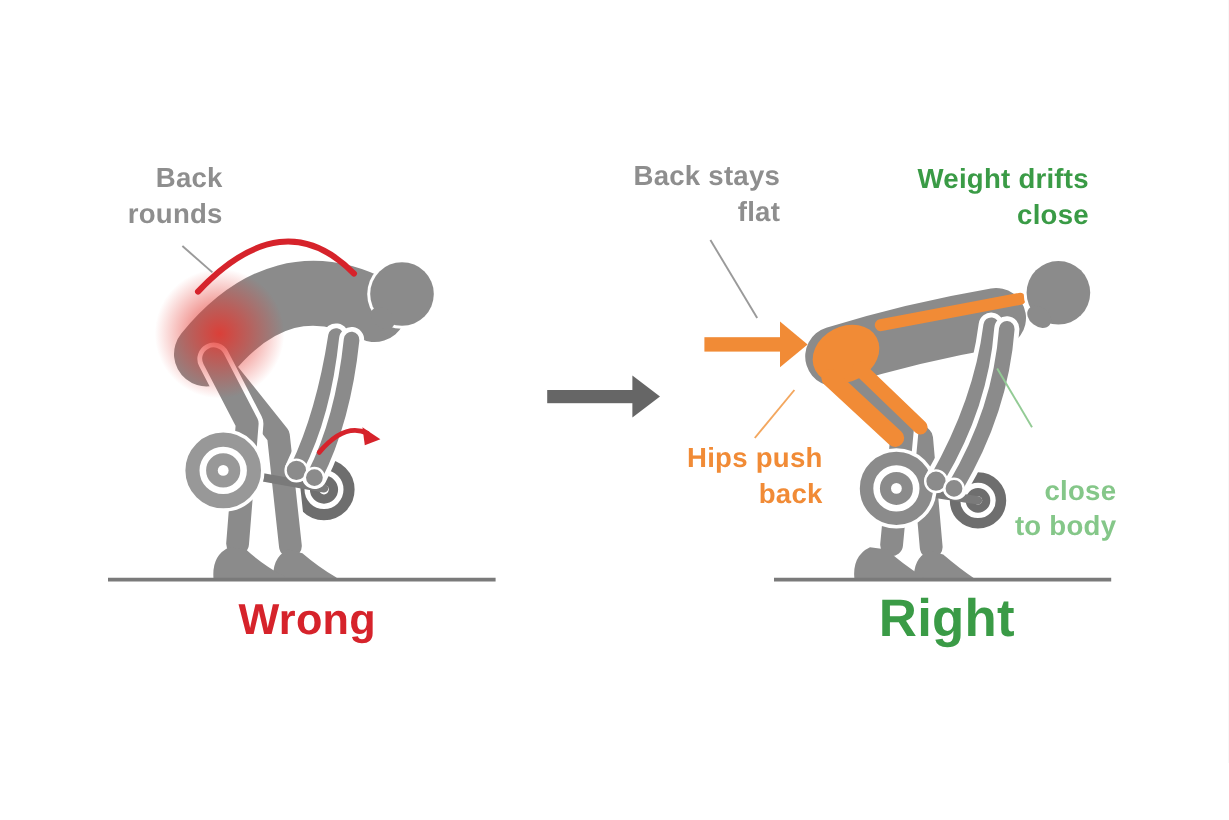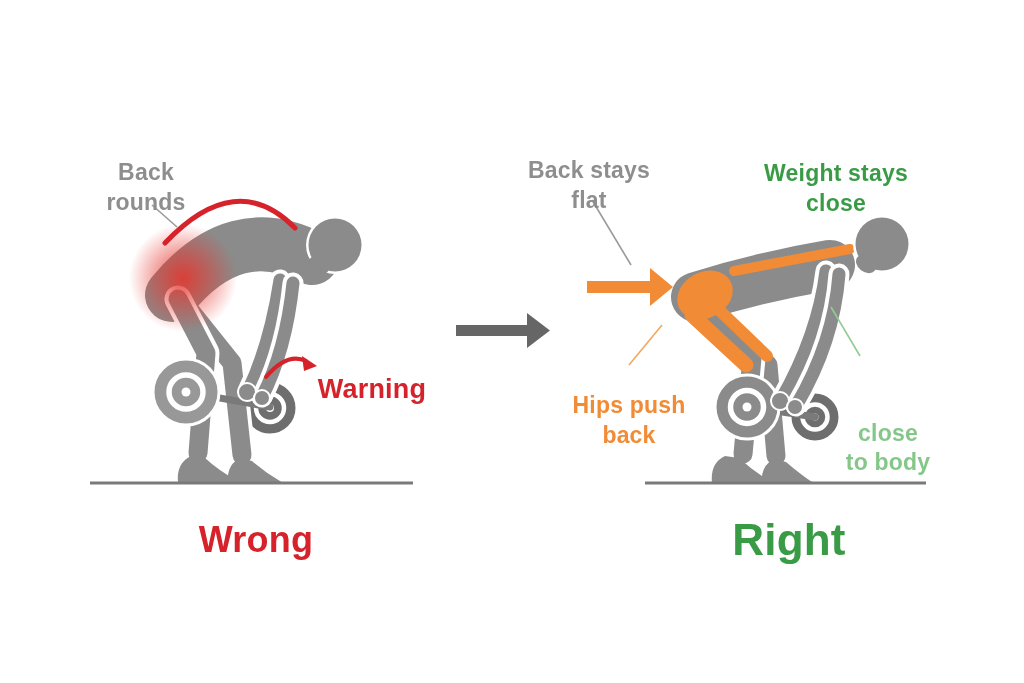--- a/index.html
+++ b/index.html
@@ -46,21 +46,21 @@
   .warn-arrow{fill:none;stroke:var(--alert-red);stroke-width:4;stroke-linecap:round;}
   .leader-gray{stroke:#9a9a9a;stroke-width:1.6;}
   .leader-orange{stroke:#f3a75f;stroke-width:1.6;}
   .leader-green{stroke:#93cb95;stroke-width:1.6;}
 
   
   .lbl{
     position:absolute;white-space:pre-line;font-weight:600;
     font-size:23px;line-height:30px;letter-spacing:.2px;
   }
-  .center{transform:translateX(-50%);text-align:center;margin-top:24px;}
+  .center{transform:translateX(-50%);text-align:right;}
   .gray{color:var(--label-gray);}
   .orange{color:var(--accent-orange);}
   .greenD{color:var(--green-dark);}
   .greenL{color:var(--green-light);}
   .red{color:var(--alert-red);}
   #lbl-back-rounds{left:146px;top:133px;}
   #lbl-bar-drifts{left:310px;top:137px;text-align:left;}
   #lbl-back-stays{left:589px;top:131px;}
   #lbl-weight-stays{left:836px;top:134px;}
   #lbl-hips-push{left:629px;top:366px;}
@@ -199,28 +199,27 @@
     <line x1="152" y1="205" x2="177" y2="227" class="leader-gray"></line>
     <line x1="592" y1="200" x2="631" y2="265" class="leader-gray"></line>
     <line x1="629" y1="365" x2="662" y2="325" class="leader-orange"></line>
     <line x1="831" y1="307" x2="860" y2="356" class="leader-green"></line>
   </svg>
 
   <div id="lbl-back-rounds" class="lbl center gray">Back
 rounds</div>
 
 
-  <div id="lbl-warning" class="lbl center red">Warning</div>
 
   <div id="lbl-back-stays" class="lbl center gray">Back stays
 flat</div>
 
   <div id="cap-wrong" class="lbl center red">Wrong</div>
 
-  <div id="lbl-weight-stays" class="lbl center greenD">Weight stays
+  <div id="lbl-weight-stays" class="lbl center greenD">Weight drifts
 close</div>
 
   <div id="lbl-hips-push" class="lbl center orange">Hips push
 back</div>
 
   <div id="lbl-bar-stays" class="lbl center">
     <span class="greenL" style="display: block; white-space: pre-line;">close
 to body</span>
   </div>
 

